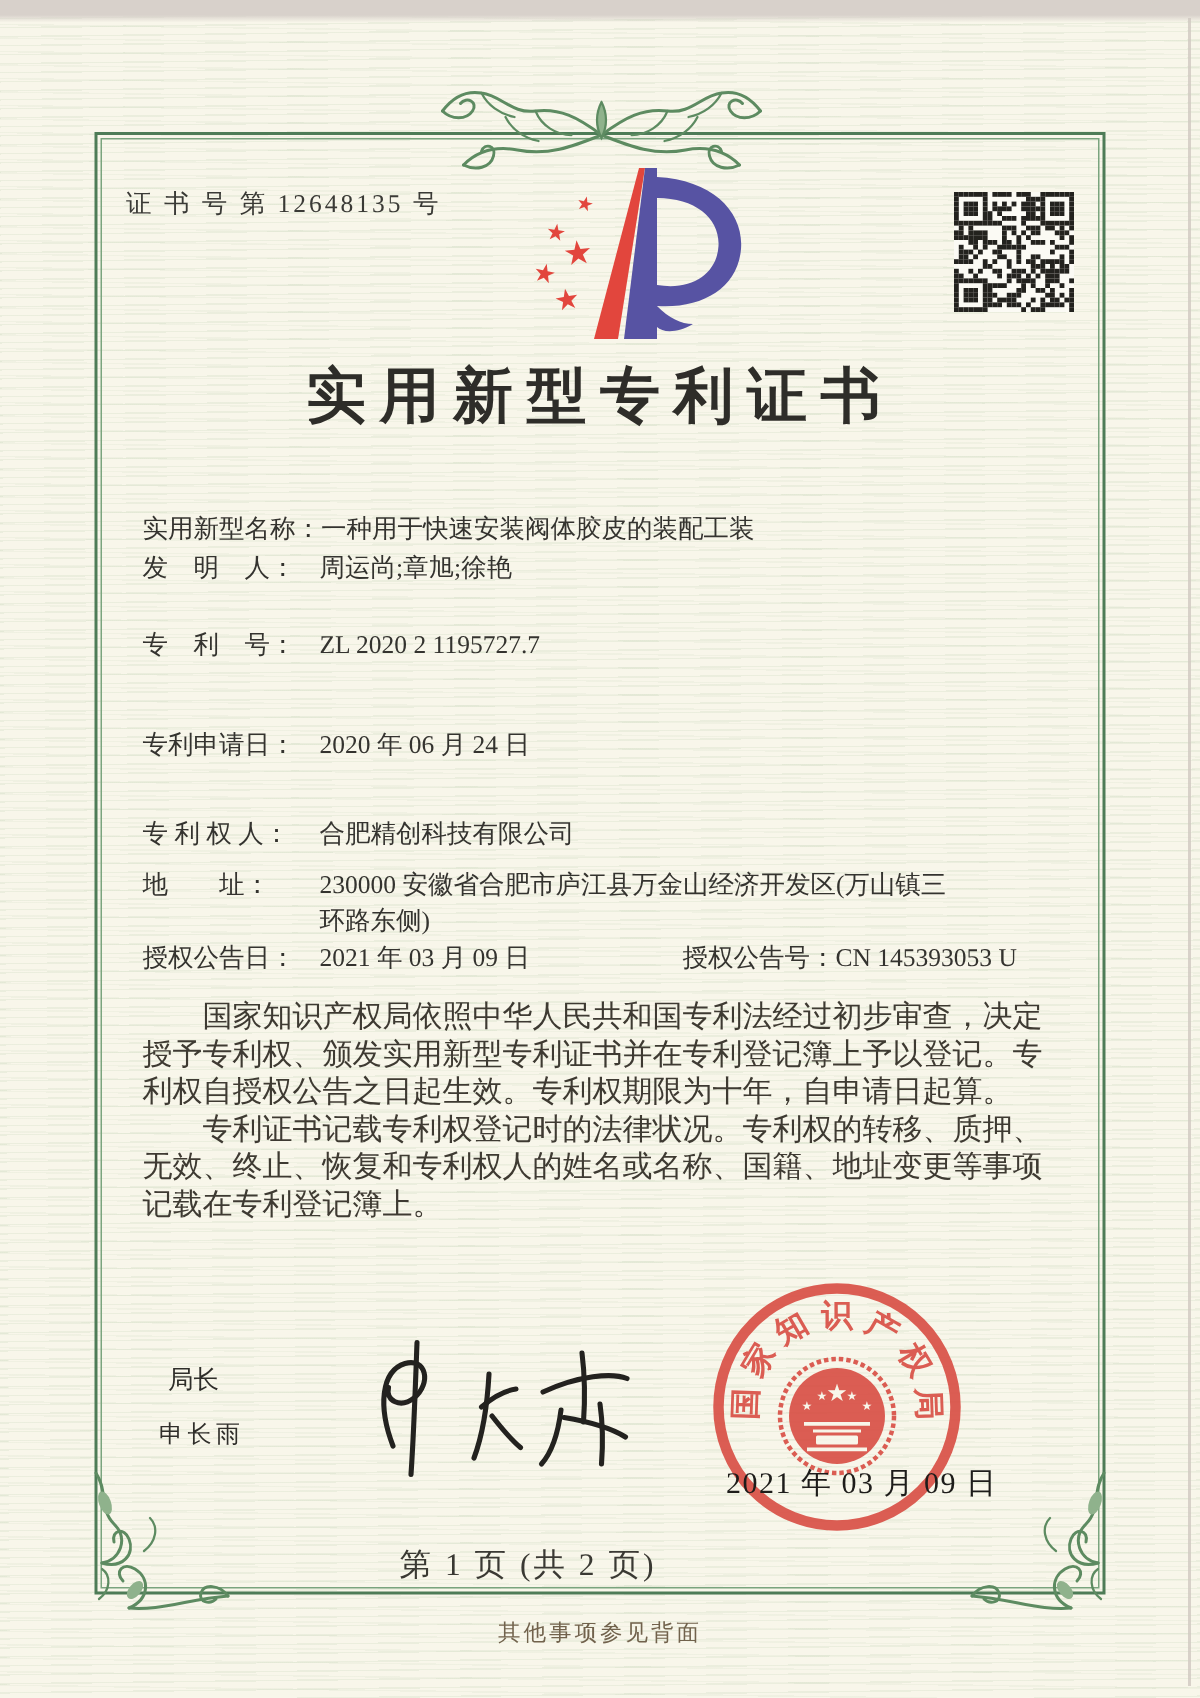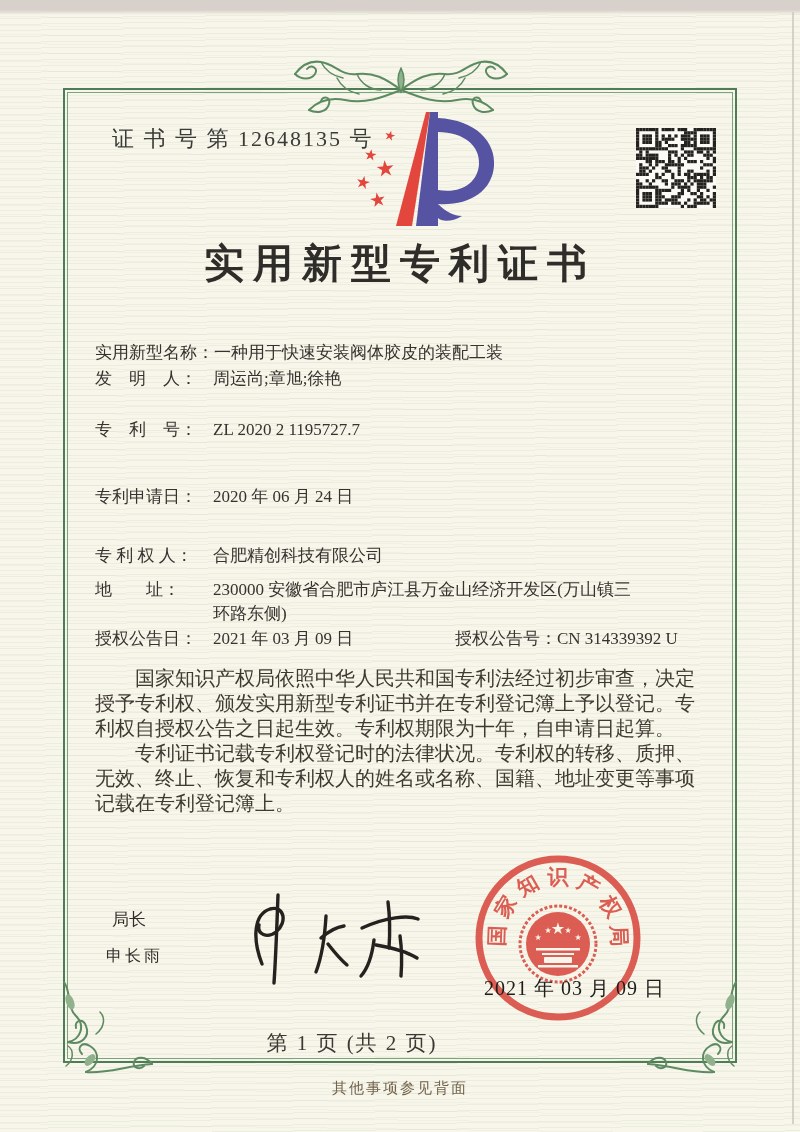--- a/index.html
+++ b/index.html
@@ -12,21 +12,21 @@
       #f8f6ea;}
   .scan-top{position:absolute;left:0;top:0;width:800px;height:10px;background:#d8d1cb;}
   .scan-top2{position:absolute;left:0;top:10px;width:800px;height:5px;background:linear-gradient(#d8d1cb,rgba(216,209,203,0));}
   .scan-right{position:absolute;right:6px;top:12px;bottom:8px;width:2px;background:#cfc8c0;opacity:.8;}
 
   .frame{position:absolute;left:63px;top:88px;width:674px;height:975px;
          border:2px solid #4e7c57;box-sizing:border-box;}
   .frame-inner{position:absolute;inset:2px;border:1px solid #7aa47e;}
 
   .abs{position:absolute;}
-  .cert-no{left:112px;top:124px;font-size:22px;letter-spacing:2px;color:#3a3a36;}
+  .cert-no{left:84px;top:124px;font-size:17px;letter-spacing:2px;color:#3a3a36;}
   .page-title{left:63px;top:236px;width:674px;text-align:center;font-size:40px;
               font-weight:700;letter-spacing:9px;color:#2e2d29;}
 
   .field-row{left:95px;width:618px;display:flex;font-size:17px;line-height:24px;color:#34332f;}
   .lbl{flex:0 0 118px;white-space:nowrap;}
   .val{flex:1;font-family:Liberation Serif, serif;}
   .val-narrow{max-width:432px;}
   .grant-right{position:absolute;left:360px;top:0;display:flex;font-size:17px;white-space:nowrap;}
 
   .paras{left:95px;top:666px;width:614px;font-size:20px;line-height:25px;color:#3e3a32;}
@@ -473,21 +473,21 @@
   </div>
   <div class="abs field-row" style="top:578px;">
     <span class="lbl">地　　址：</span>
     <span class="val val-narrow">230000 安徽省合肥市庐江县万金山经济开发区(万山镇三环路东侧)</span>
   </div>
   <div class="abs field-row" style="top:627px;">
     <span class="lbl">授权公告日：</span>
     <span class="val">2021 年 03 月 09 日</span>
     <span class="grant-right">
       <span>授权公告号：</span>
-      <span>CN 314339392 U</span>
+      <span>CN 145393053 U</span>
     </span>
   </div>
 
   <div class="abs paras">
     <p>国家知识产权局依照中华人民共和国专利法经过初步审查，决定授予专利权、颁发实用新型专利证书并在专利登记簿上予以登记。专利权自授权公告之日起生效。专利权期限为十年，自申请日起算。</p>
     <p>专利证书记载专利权登记时的法律状况。专利权的转移、质押、无效、终止、恢复和专利权人的姓名或名称、国籍、地址变更等事项记载在专利登记簿上。</p>
   </div>
 
   <div class="abs sig-title">局长</div>
   <div class="abs sig-name">申长雨</div>

